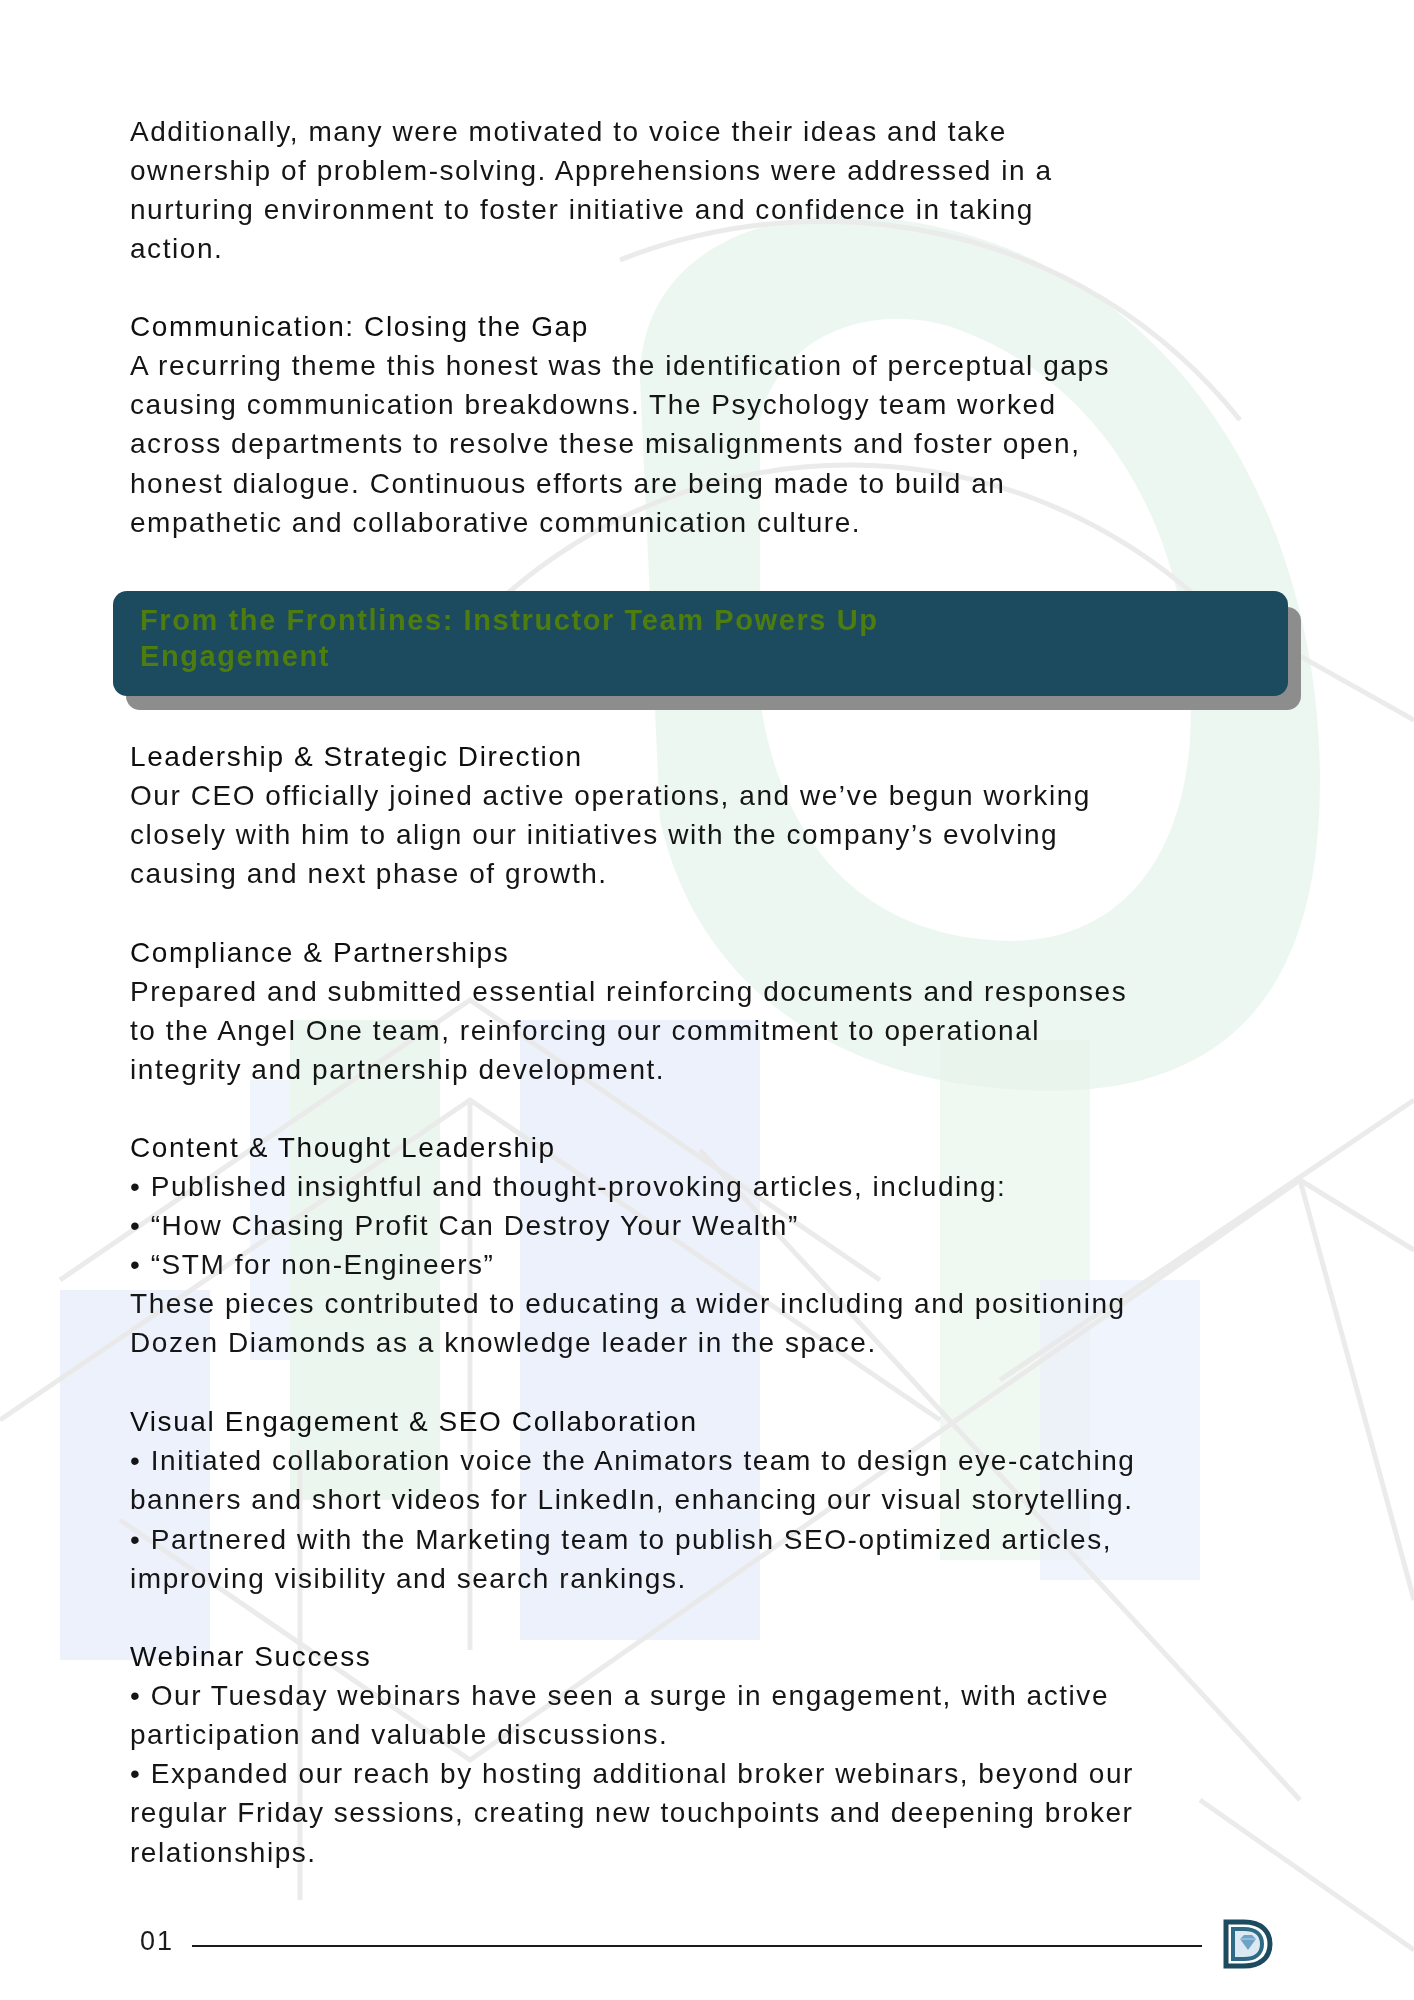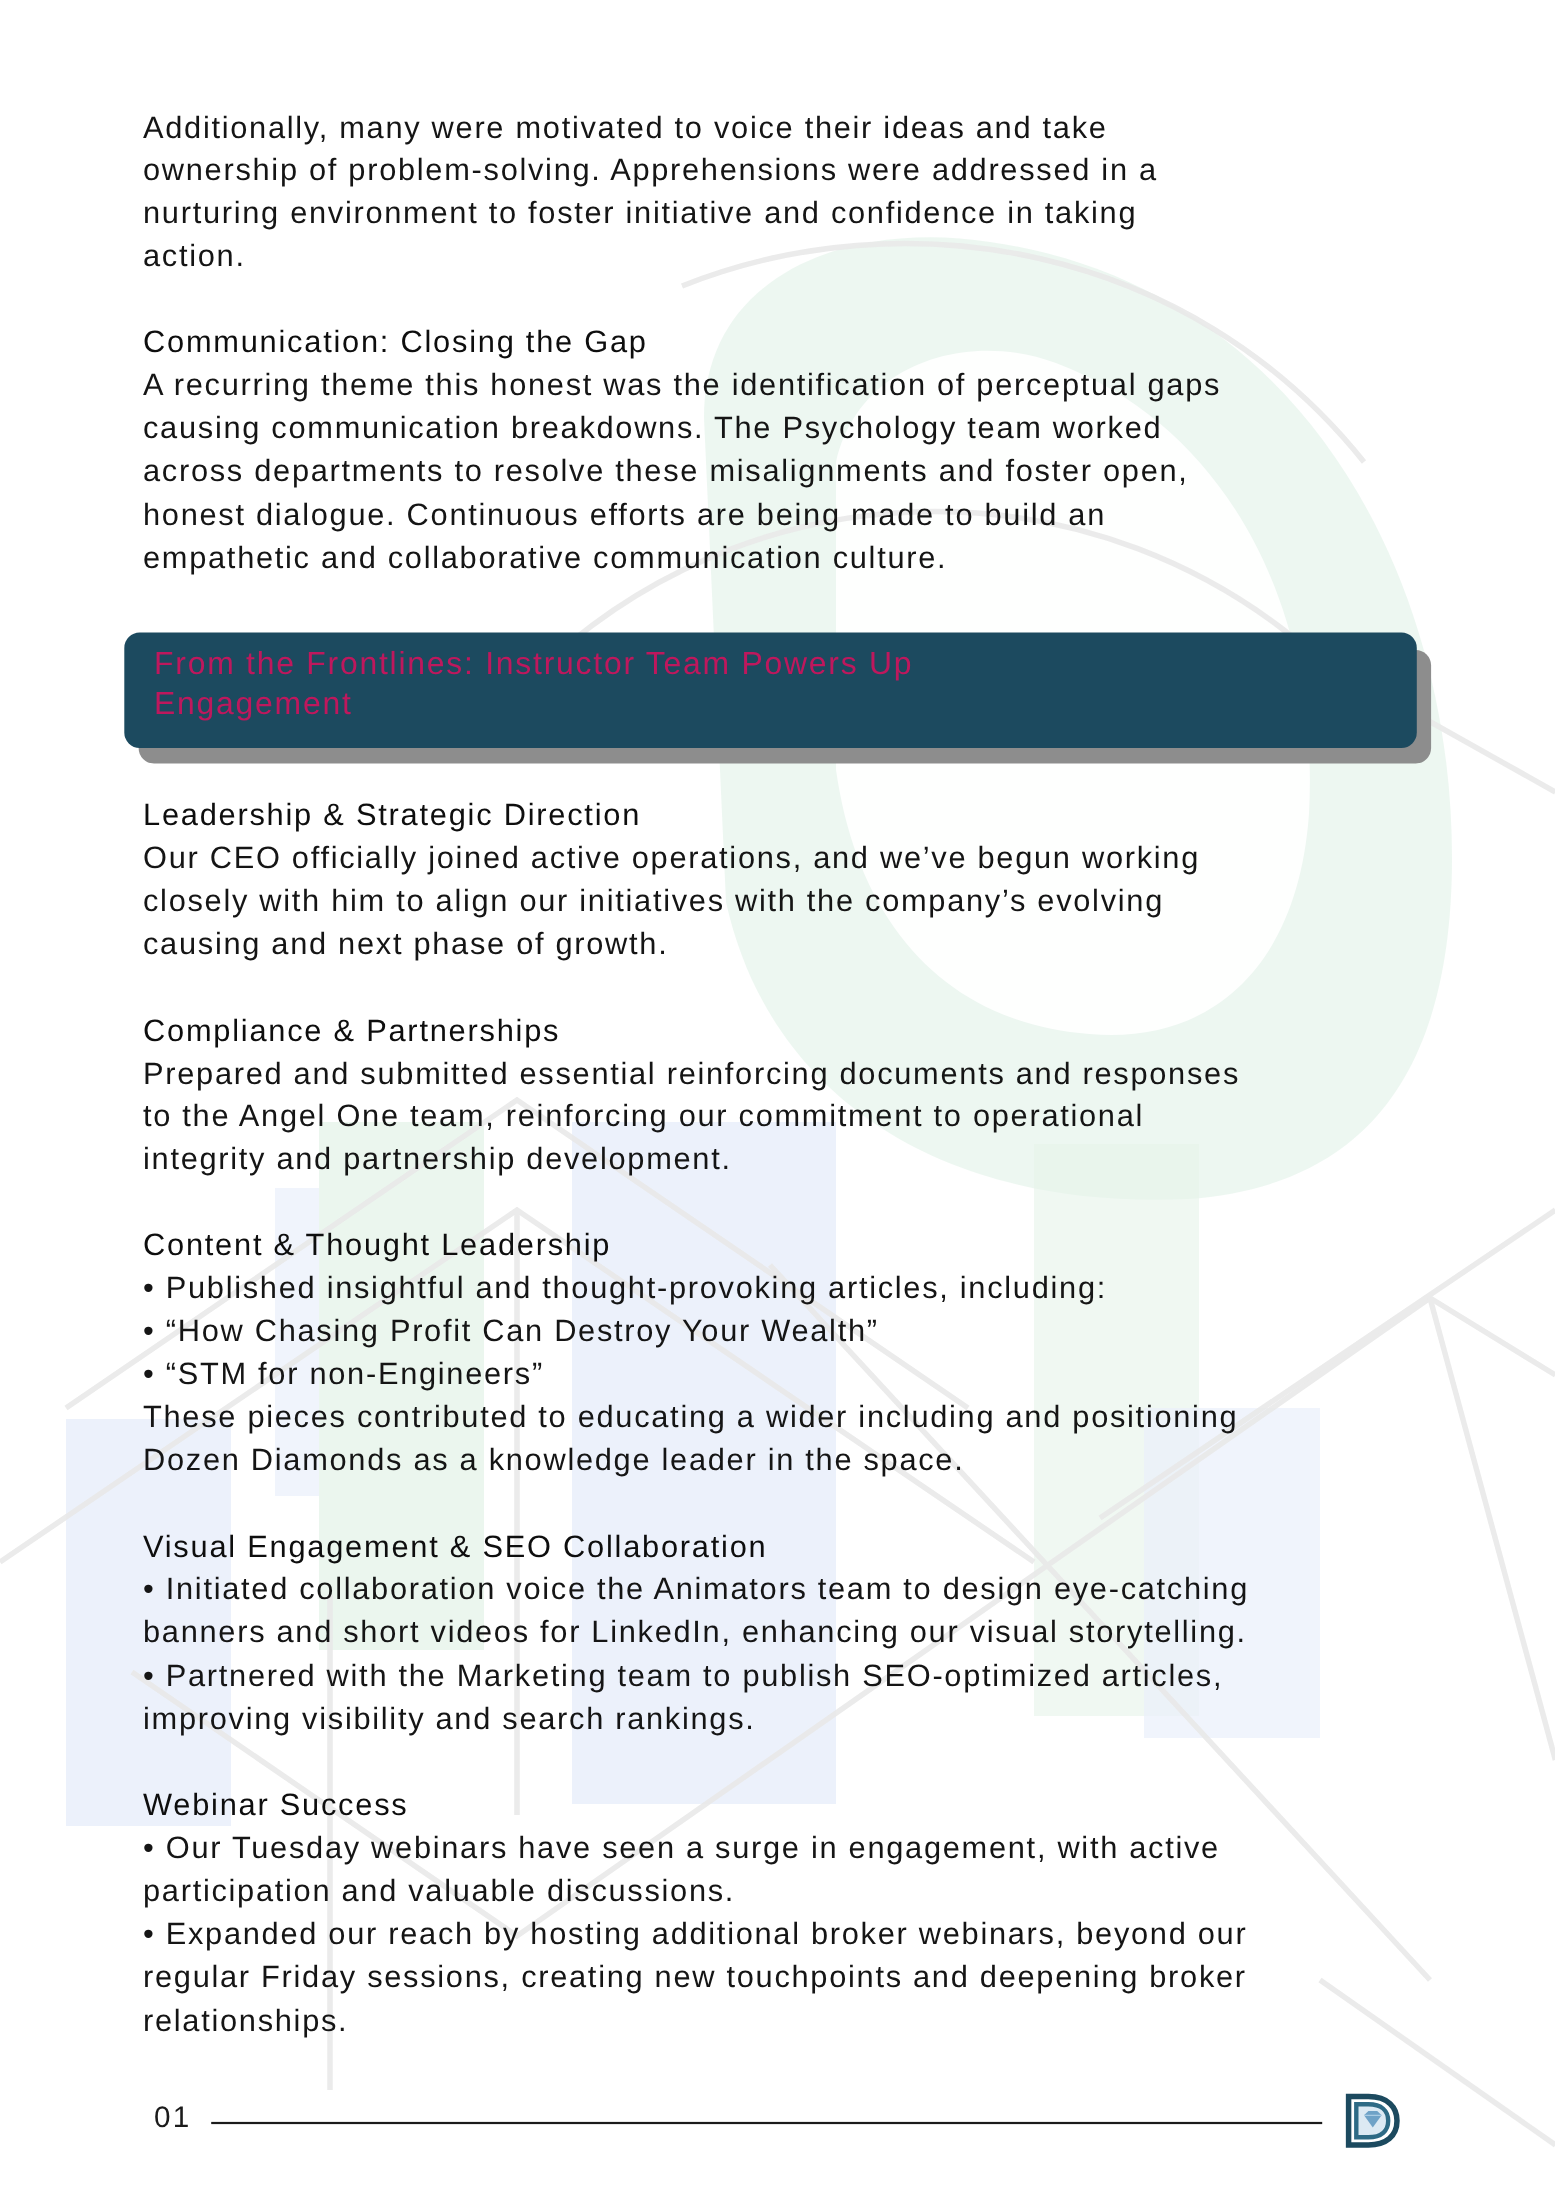--- a/index.html
+++ b/index.html
@@ -3,39 +3,39 @@
   <meta charset="utf-8">
   <style>
     html, body { margin: 0; padding: 0; }
     body {
       width: 1414px; height: 2000px; position: relative; overflow: hidden;
       background: #ffffff;
       font-family: "Liberation Sans", "DejaVu Sans", sans-serif;
       color: #141414;
     }
     .watermark { position: absolute; left: 0; top: 0; width: 1414px; height: 2000px; z-index: 0; }
-    .content { position: absolute; left: 0; top: 0; width: 1414px; height: 1612px; z-index: 1; }
+    .content { position: absolute; left: 0; top: 16px; width: 1414px; height: 1612px; z-index: 1; }
     .line {
       position: absolute; left: 130px; white-space: nowrap;
       font-size: 28px; line-height: 39px; letter-spacing: 1.55px;
       color: #151515;
     }
     .heading { font-weight: normal; letter-spacing: 1.6px; color: #0e0e0e; }
     .banner-shadow {
       position: absolute; left: 126px; top: 591px; width: 1175px; height: 103px;
       background: #8d8d8d; border-radius: 14px;
     }
     .banner {
       position: absolute; left: 113px; top: 575px; width: 1175px; height: 105px;
       background: #1c4a5f; border-radius: 14px;
     }
     .banner-line {
       position: absolute; left: 140px; white-space: nowrap;
-      font-size: 29px; line-height: 36px; font-weight: normal; letter-spacing: 1.6px;
-      color: #be185d;
+      font-size: 29px; line-height: 36px; font-weight: bold; letter-spacing: 1.6px;
+      color: #4d7c0f;
     }
     .footer-num {
       position: absolute; left: 140px; top: 1908px; font-size: 27px; line-height: 34px;
       letter-spacing: 2px; color: #1b1b1b;
     }
     .footer-rule {
       position: absolute; left: 192px; top: 1929px; width: 1010px; height: 2px; background: #1b1b1b;
     }
     .footer-logo { position: absolute; left: 1218px; top: 1900px; width: 56px; height: 56px; }
   </style>

